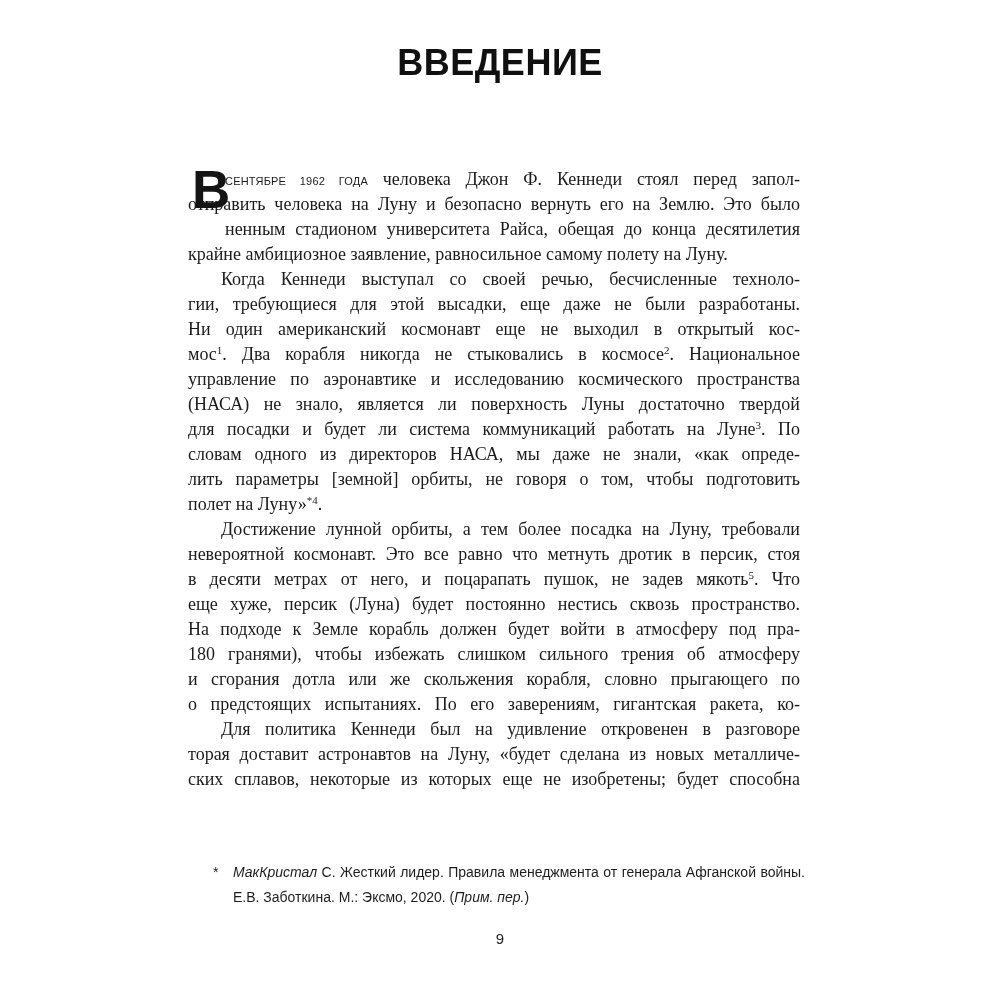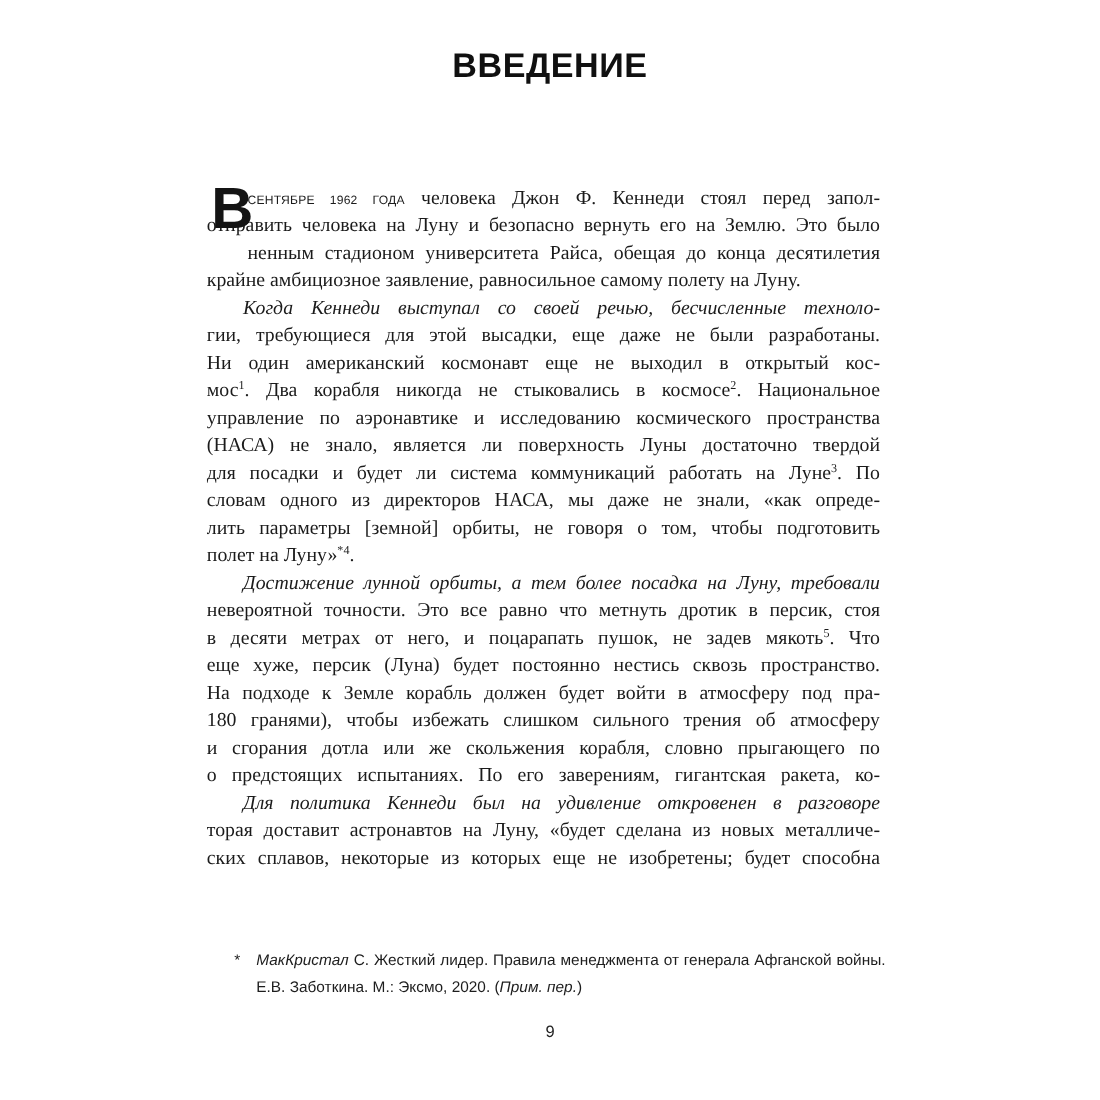--- a/index.html
+++ b/index.html
@@ -14,39 +14,39 @@
     font-family: "Liberation Serif", serif;
     color: #1b1b1b;
   }
   .title {
     position: absolute;
     top: 42px; left: 0; width: 100%;
     margin: 0;
     text-align: center;
     font-family: "Liberation Sans", sans-serif;
     font-weight: bold;
-    font-size: 31px;
+    font-size: 36px;
     letter-spacing: 0.5px;
     color: #101010;
   }
   .body-text {
     position: absolute;
     left: 188px; top: 167px; width: 612px;
     font-size: 18px;
     line-height: 25px;
   }
   .para { position: relative; margin: 0; }
   .line {
     height: 25px;
     overflow: hidden;
     text-align: justify;
     text-align-last: justify;
   }
   .line.last { text-align-last: left; }
-  .line.first { text-indent: 33px; font-style: italic; }
+  .line.first { text-indent: 33px; }
   .line.offset { margin-left: 37px; }
   .dropcap {
     position: absolute;
     left: 4px; top: -4px;
     font-family: "Liberation Sans", sans-serif;
     font-weight: bold;
     font-size: 53px;
     line-height: 1;
     color: #141414;
   }
@@ -105,21 +105,21 @@
         <div class="line"><span>мос</span><sup>1</sup><span>. Два корабля никогда не стыковались в космосе</span><sup>2</sup><span>. Национальное</span></div>
         <div class="line"><span>управление по аэронавтике и исследованию космического пространства</span></div>
         <div class="line"><span>(НАСА) не знало, является ли поверхность Луны достаточно твердой</span></div>
         <div class="line"><span>для посадки и будет ли система коммуникаций работать на Луне</span><sup>3</sup><span>. По</span></div>
         <div class="line"><span>словам одного из директоров НАСА, мы даже не знали, «как опреде-</span></div>
         <div class="line"><span>лить параметры [земной] орбиты, не говоря о том, чтобы подготовить</span></div>
         <div class="line last"><span>полет на Луну»</span><sup>*4</sup><span>.</span></div>
       </div>
       <div class="para">
         <div class="line first"><span>Достижение лунной орбиты, а тем более посадка на Луну, требовали</span></div>
-        <div class="line"><span>невероятной точности. Это все равно что метнуть дротик в персик, стоя</span></div>
+        <div class="line"><span>невероятной космонавт. Это все равно что метнуть дротик в персик, стоя</span></div>
         <div class="line"><span>в десяти метрах от него, и поцарапать пушок, не задев мякоть</span><sup>5</sup><span>. Что</span></div>
         <div class="line"><span>еще хуже, персик (Луна) будет постоянно нестись сквозь пространство.</span></div>
         <div class="line"><span>На подходе к Земле корабль должен будет войти в атмосферу под пра-</span></div>
         <div class="line"><span>180 гранями), чтобы избежать слишком сильного трения об атмосферу</span></div>
         <div class="line"><span>и сгорания дотла или же скольжения корабля, словно прыгающего по</span></div>
       </div>
       <div class="para">
         <div class="line"><span>о предстоящих испытаниях. По его заверениям, гигантская ракета, ко-</span></div>
         <div class="line first"><span>Для политика Кеннеди был на удивление откровенен в разговоре</span></div>
         <div class="line"><span>торая доставит астронавтов на Луну, «будет сделана из новых металличе-</span></div>

